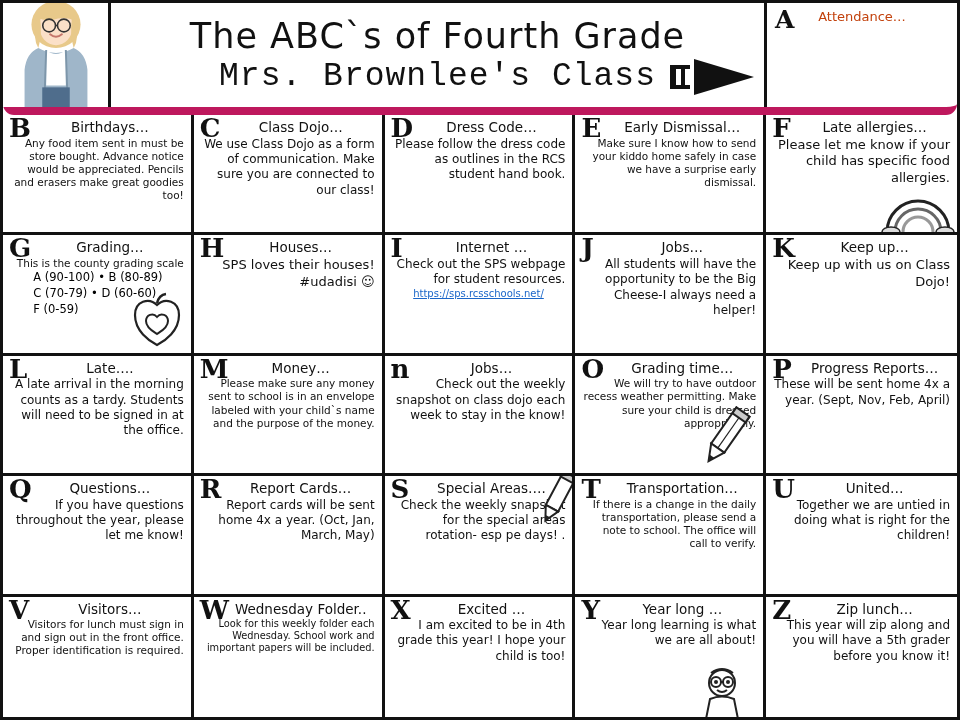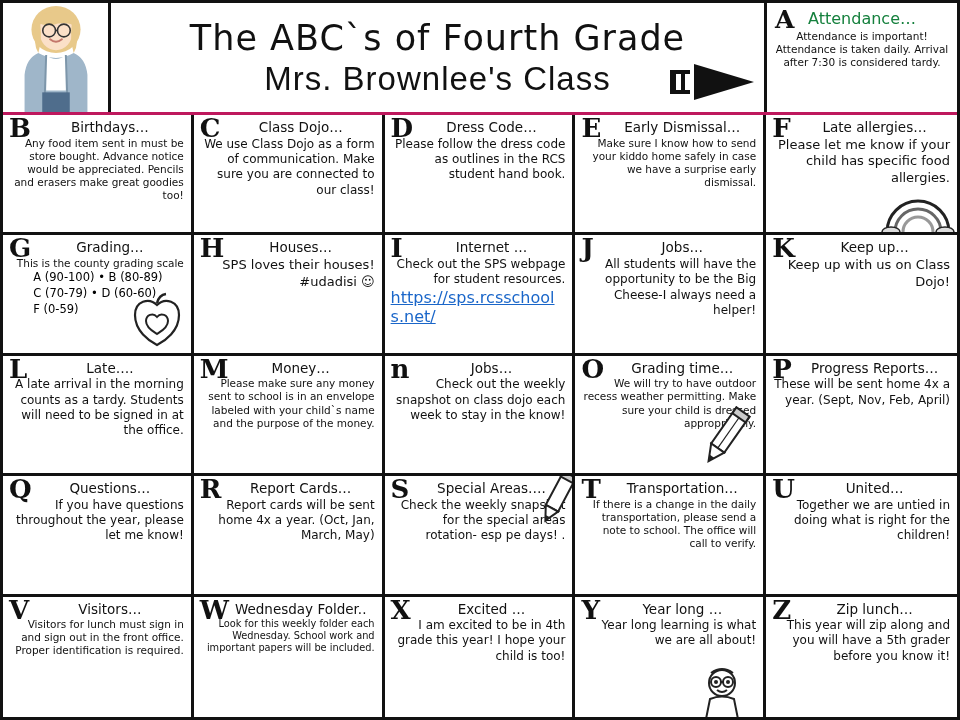--- a/index.html
+++ b/index.html
@@ -16,21 +16,22 @@
     background: #ffffff;
     border: 3px solid #111;
   }
 
   
   .header {
     position: absolute;
     left: 0; top: 0;
     width: 954px; height: 112px;
     display: flex;
-    border-bottom: 3px solid #be185d;
+    border-bottom: 8px solid #be185d;
+    border-radius: 11px;
   }
   .header-avatar {
     width: 108px;
     border-right: 3px solid #111;
     display: flex; align-items: flex-end; justify-content: center;
     overflow: hidden;
     background: #fff;
   }
   .header-title {
     flex: 1;
@@ -41,21 +42,21 @@
     overflow: hidden;
   }
   .title-line1 {
     font-family: "DejaVu Sans", sans-serif;
     font-size: 35px;
     letter-spacing: 1px;
     color: #111;
     white-space: nowrap;
   }
   .title-line2 {
-    font-family: Liberation Sans, sans-serif;
+    font-family: Liberation Mono, monospace;
     font-size: 33px;
     letter-spacing: 1px;
     color: #111;
     white-space: nowrap;
     margin-top: 2px;
   }
   .megaphone {
     position: absolute;
     right: 6px; bottom: 4px;
     width: 96px; height: 52px;
@@ -69,22 +70,22 @@
   }
   .header-a .ltr {
     position: absolute;
     left: 8px; top: 2px;
     font-size: 25px; font-weight: bold;
     color: #111;
     font-family: "DejaVu Serif", serif;
   }
   .hdr-a-title {
     margin-top: 2px;
-    font-size: 16px;
-    color: #15803d;
+    font-size: 13px;
+    color: #c2410c;
     text-align: center;
   }
   .hdr-a-body {
     font-size: 10.5px;
     line-height: 1.25;
     text-align: center;
     color: #111;
     margin-top: 2px;
     padding: 0 2px;
   }
@@ -136,21 +137,21 @@
     color: #111;
     width: 100%;
     padding: 0 1px;
   }
   .cell-body.small { font-size: 10.5px; line-height: 1.25; }
   .cell-body.tiny  { font-size: 9.8px; line-height: 1.22; }
   .cell-body.lg    { font-size: 13px; }
   .link {
     color: #1a66c9;
     text-decoration: underline;
-    font-size: 16px;
+    font-size: 10px;
     word-break: break-all;
   }
 
   
   .deco { position: absolute; pointer-events: none; }
   .apple { right: 4px; bottom: 2px; width: 60px; height: 60px; }
   .rainbow { right: 2px; bottom: -2px; width: 74px; height: 44px; }
   .pencil { right: 2px; bottom: 2px; width: 70px; height: 66px; }
   .pencil2 { left: 142px; top: -6px; width: 62px; height: 58px; }
   .kid { left: 118px; bottom: -4px; width: 58px; height: 58px; }
@@ -200,21 +201,20 @@
         <polygon points="32,8 92,26 32,44" fill="#111"></polygon>
         <rect x="8" y="14" width="20" height="24" fill="#111"></rect>
         <rect x="14" y="18" width="5" height="16" fill="#fff"></rect>
         <rect x="23" y="18" width="5" height="16" fill="#fff"></rect>
       </svg>
     </div>
 
     <div class="header-a">
       <span class="ltr">A</span>
       <div class="hdr-a-title">Attendance…</div>
-      <div class="hdr-a-body">Attendance is important! Attendance is taken daily. Arrival after 7:30 is considered tardy.</div>
     </div>
   </div>
 
   <div class="grid">
 
     <div class="cell">
       <span class="ltr">B</span>
       <div class="cell-title">Birthdays…</div>
       <div class="cell-body small">Any food item sent in must be store bought. Advance notice would be appreciated. Pencils and erasers make great goodies too!</div>
     </div>

